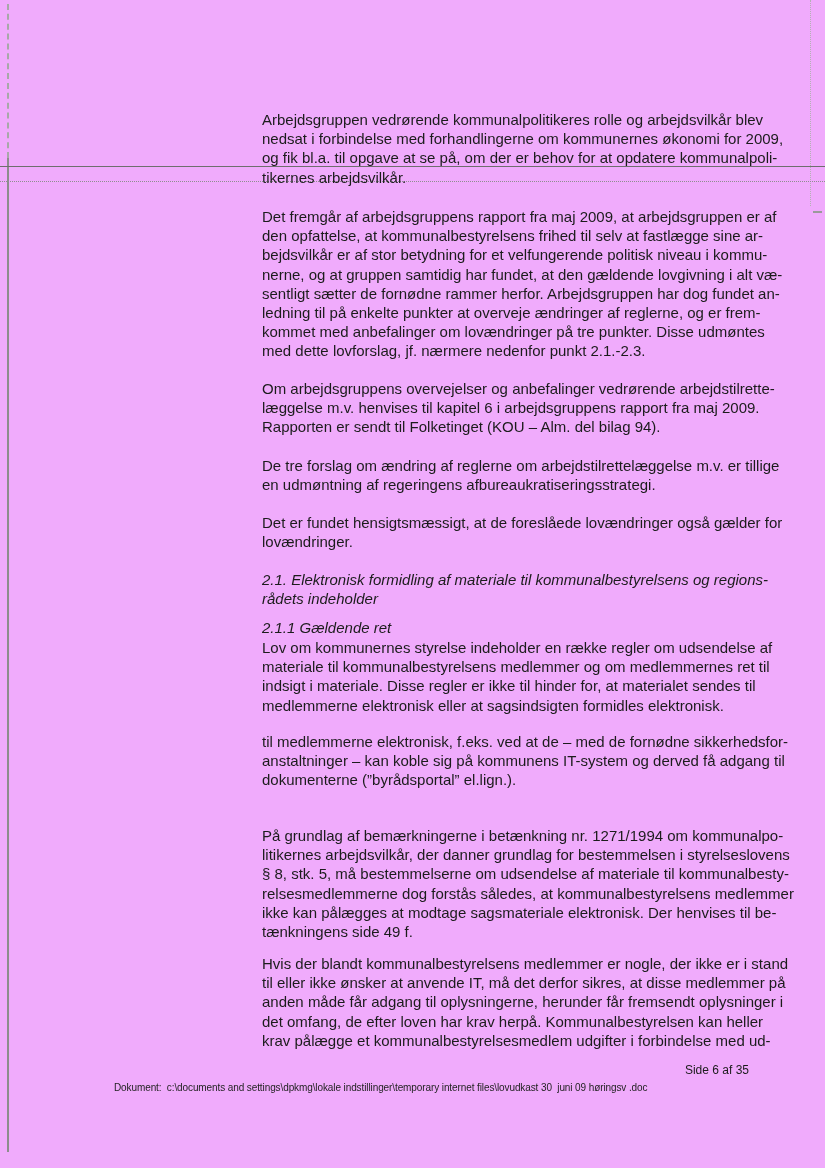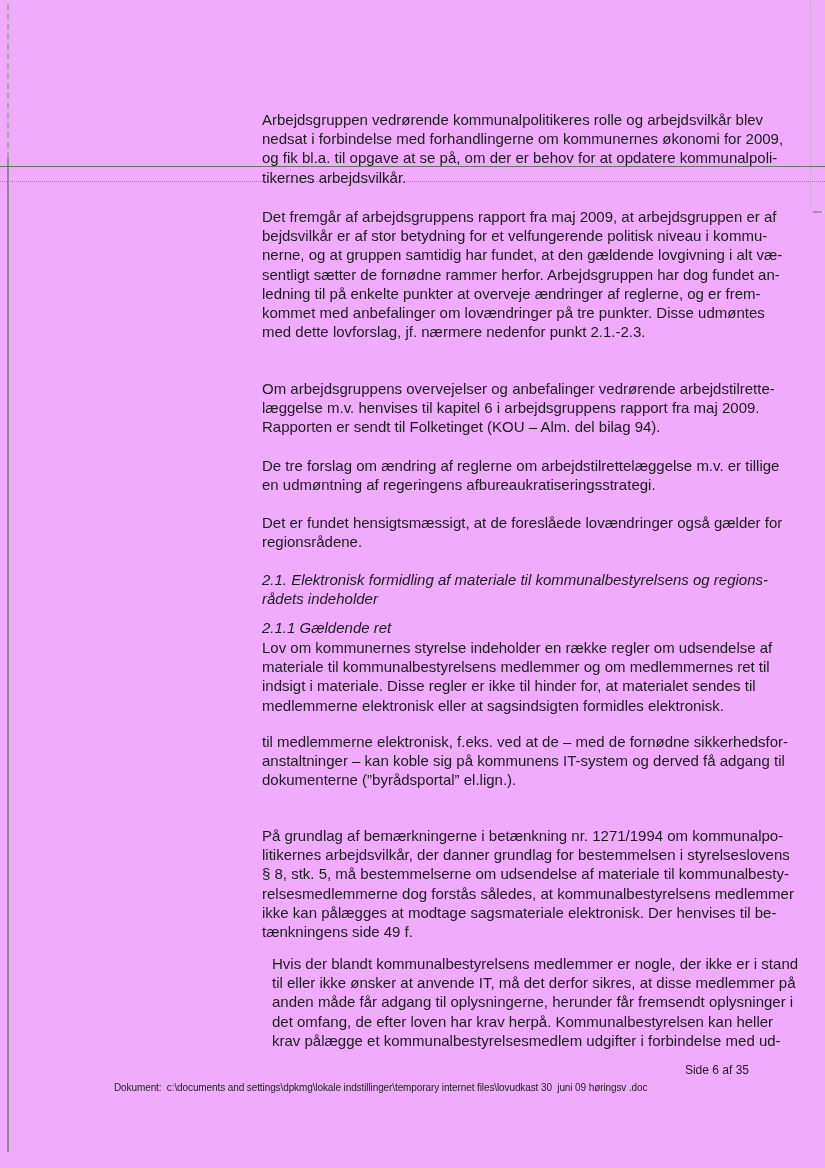--- a/index.html
+++ b/index.html
@@ -74,20 +74,21 @@
 
   <div class="para" style="top:110px;">
     <div class="line">Arbejdsgruppen vedrørende kommunalpolitikeres rolle og arbejdsvilkår blev</div>
     <div class="line">nedsat i forbindelse med forhandlingerne om kommunernes økonomi for 2009,</div>
     <div class="line">og fik bl.a. til opgave at se på, om der er behov for at opdatere kommunalpoli-</div>
     <div class="line last">tikernes arbejdsvilkår.</div>
   </div>
 
   <div class="para" style="top:207px;">
     <div class="line">Det fremgår af arbejdsgruppens rapport fra maj 2009, at arbejdsgruppen er af</div>
+    <div class="line">den opfattelse, at kommunalbestyrelsens frihed til selv at fastlægge sine ar-</div>
     <div class="line">bejdsvilkår er af stor betydning for et velfungerende politisk niveau i kommu-</div>
     <div class="line">nerne, og at gruppen samtidig har fundet, at den gældende lovgivning i alt væ-</div>
     <div class="line">sentligt sætter de fornødne rammer herfor. Arbejdsgruppen har dog fundet an-</div>
     <div class="line">ledning til på enkelte punkter at overveje ændringer af reglerne, og er frem-</div>
     <div class="line">kommet med anbefalinger om lovændringer på tre punkter. Disse udmøntes</div>
     <div class="line last">med dette lovforslag, jf. nærmere nedenfor punkt 2.1.-2.3.</div>
   </div>
 
   <div class="para" style="top:379px;">
     <div class="line">Om arbejdsgruppens overvejelser og anbefalinger vedrørende arbejdstilrette-</div>
@@ -95,21 +96,21 @@
     <div class="line last">Rapporten er sendt til Folketinget (KOU – Alm. del bilag 94).</div>
   </div>
 
   <div class="para" style="top:456px;">
     <div class="line">De tre forslag om ændring af reglerne om arbejdstilrettelæggelse m.v. er tillige</div>
     <div class="line last">en udmøntning af regeringens afbureaukratiseringsstrategi.</div>
   </div>
 
   <div class="para" style="top:513px;">
     <div class="line">Det er fundet hensigtsmæssigt, at de foreslåede lovændringer også gælder for</div>
-    <div class="line last">regionsrådene.</div>
+    <div class="line last">lovændringer.</div>
   </div>
 
   <div class="para italic" style="top:570px;">
     <div class="line">2.1. Elektronisk formidling af materiale til kommunalbestyrelsens og regions-</div>
     <div class="line last">rådets indeholder</div>
   </div>
 
   <div class="para italic" style="top:618px;">
     <div class="line last">2.1.1 Gældende ret</div>
   </div>
@@ -129,21 +130,21 @@
 
   <div class="para" style="top:826px;">
     <div class="line">På grundlag af bemærkningerne i betænkning nr. 1271/1994 om kommunalpo-</div>
     <div class="line">litikernes arbejdsvilkår, der danner grundlag for bestemmelsen i styrelseslovens</div>
     <div class="line">§ 8, stk. 5, må bestemmelserne om udsendelse af materiale til kommunalbesty-</div>
     <div class="line">relsesmedlemmerne dog forstås således, at kommunalbestyrelsens medlemmer</div>
     <div class="line">ikke kan pålægges at modtage sagsmateriale elektronisk. Der henvises til be-</div>
     <div class="line last">tænkningens side 49 f.</div>
   </div>
 
-  <div class="para" style="top:954px;margin-left:10px;">
+  <div class="para" style="top:954px;">
     <div class="line">Hvis der blandt kommunalbestyrelsens medlemmer er nogle, der ikke er i stand</div>
     <div class="line">til eller ikke ønsker at anvende IT, må det derfor sikres, at disse medlemmer på</div>
     <div class="line">anden måde får adgang til oplysningerne, herunder får fremsendt oplysninger i</div>
     <div class="line">det omfang, de efter loven har krav herpå. Kommunalbestyrelsen kan heller</div>
     <div class="line">krav pålægge et kommunalbestyrelsesmedlem udgifter i forbindelse med ud-</div>
   </div>
 
   <div class="page-number">Side 6 af 35</div>
 
   <div class="footer-path">Dokument:  c:\documents and settings\dpkmg\lokale indstillinger\temporary internet files\lovudkast 30  juni 09 høringsv .doc</div>

